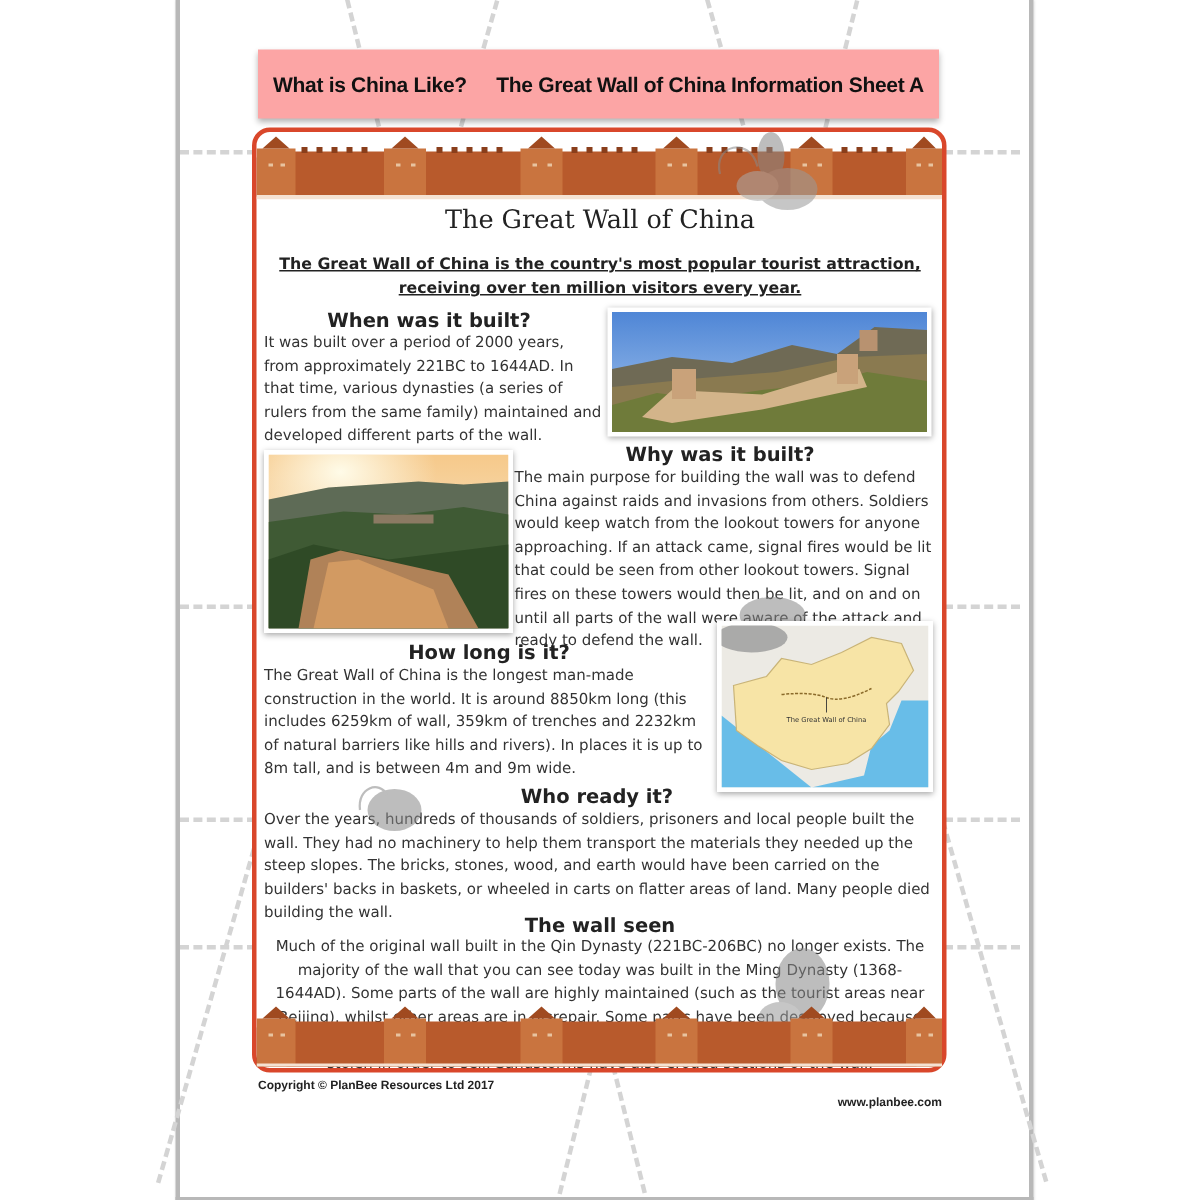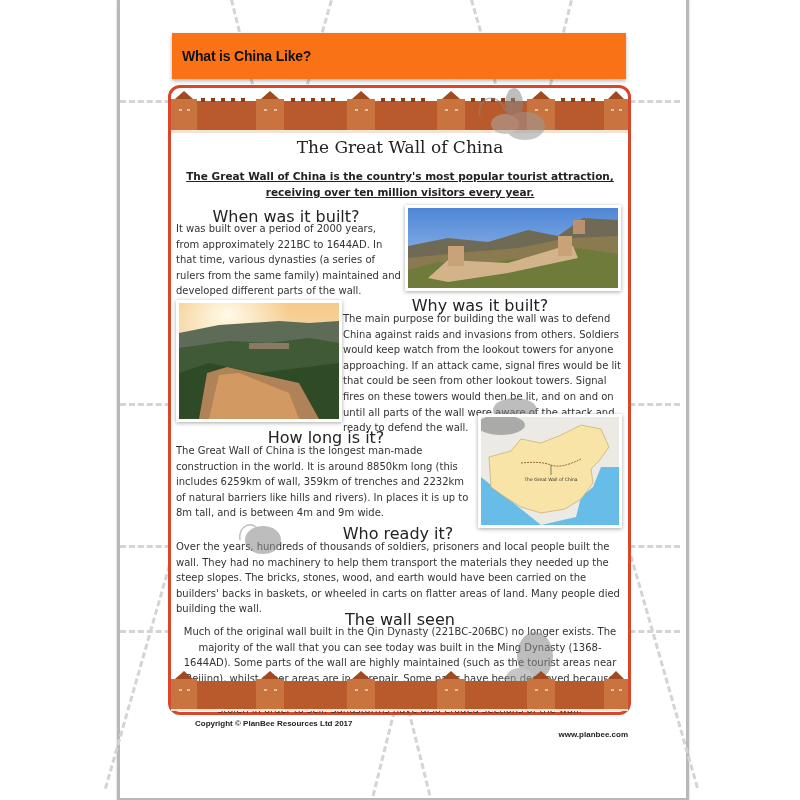--- a/index.html
+++ b/index.html
@@ -11,21 +11,21 @@
     position: absolute; left: 117px; top: 0; width: 566px; height: 798px;
     background: #ffffff;
     border-left: 3px solid #b8b8b8; border-right: 3px solid #b8b8b8; border-bottom: 3px solid #b8b8b8;
     box-shadow: 0 0 2px rgba(0,0,0,0.25);
   }
   .dash-h { position: absolute; height: 0; border-top: 3px dashed #d4d4d4; }
   .dash-d { position: absolute; width: 0; border-left: 3px dashed #d4d4d4; transform-origin: top left; }
 
   .header-bar {
     position: absolute; left: 172px; top: 33px; width: 454px; height: 46px;
-    background: #f97316; box-shadow: 0 2px 4px rgba(0,0,0,0.3);
+    background: #fca5a5; box-shadow: 0 2px 4px rgba(0,0,0,0.3);
     display: flex; align-items: center; justify-content: space-between; padding: 0 10px; box-sizing: border-box;
   }
   .header-bar span {
     font-family: "Liberation Sans", sans-serif; font-weight: bold; font-size: 14px; color: #111;
     letter-spacing: -0.2px;
   }
   .frame {
     position: absolute; left: 168px; top: 85px; width: 463px; height: 630px;
     border: 3px solid #d9472b; border-radius: 12px; box-sizing: border-box; background: #fff;
   }
@@ -36,21 +36,21 @@
   .title {
     position: absolute; left: 172px; top: 137px; width: 456px; text-align: center;
     font-family: "DejaVu Serif", serif; font-size: 17px; color: #222;
   }
   .intro {
     position: absolute; left: 178px; top: 168px; width: 444px; text-align: center;
     font-family: "DejaVu Sans", sans-serif; font-size: 10.5px; line-height: 16px; color: #222; font-weight: bold; text-decoration: underline;
   }
   .sec-h {
     position: absolute; text-align: center; font-family: "DejaVu Sans", sans-serif;
-    font-size: 16px; font-weight: normal; color: #222;
+    font-size: 13px; font-weight: bold; color: #222;
   }
   .para {
     position: absolute; font-family: "DejaVu Sans", sans-serif; font-size: 10px; line-height: 15.6px; color: #333;
   }
   .para.center { text-align: center; }
 
   .photo {
     position: absolute; background: #fff; padding: 3px; box-shadow: 0 1px 4px rgba(0,0,0,0.35); box-sizing: border-box;
   }
   .photo svg { display: block; width: 100%; height: 100%; }
@@ -69,20 +69,21 @@
 <div class="dash-h" style="left:120px;top:403px;width:560px;"></div>
 <div class="dash-h" style="left:120px;top:545px;width:560px;"></div>
 <div class="dash-h" style="left:120px;top:630px;width:560px;"></div>
 <div class="dash-d" style="left:230px;top:0;height:820px;transform:rotate(-14deg);"></div>
 <div class="dash-d" style="left:330px;top:0;height:820px;transform:rotate(16deg);"></div>
 <div class="dash-d" style="left:470px;top:0;height:820px;transform:rotate(-16deg);"></div>
 <div class="dash-d" style="left:570px;top:0;height:820px;transform:rotate(14deg);"></div>
 
 <div class="header-bar">
   <span>What is China Like?</span>
+  <span>The Great Wall of China Information Sheet A</span>
 </div>
 
 <div class="frame"></div>
 
 <svg class="wall top" viewBox="0 0 457 44" preserveAspectRatio="none">
   <g>
     <rect x="0" y="16" width="457" height="26" fill="#9c4a22"></rect>
     <g fill="#b85a2c">
       <rect x="20" y="12" width="70" height="30"></rect>
         <rect x="110" y="12" width="70" height="30"></rect>
@@ -281,14 +282,14 @@
         <rect x="284" y="20" width="3" height="2"></rect>
       <rect x="364" y="20" width="3" height="2"></rect>
         <rect x="374" y="20" width="3" height="2"></rect>
       <rect x="440" y="20" width="3" height="2"></rect>
         <rect x="448" y="20" width="3" height="2"></rect>
     </g>
     <rect x="0" y="40" width="457" height="2" fill="#f5e2d2"></rect>
   </g>
 </svg>
 
-<div class="footer" style="left:172px;margin-left:23px;">Copyright © PlanBee Resources Ltd 2017</div>
+<div class="footer" style="left:172px;">Copyright © PlanBee Resources Ltd 2017</div>
 <div class="footer" style="right:172px;margin-top:11px;">www.planbee.com</div>
 
 </body></html>

